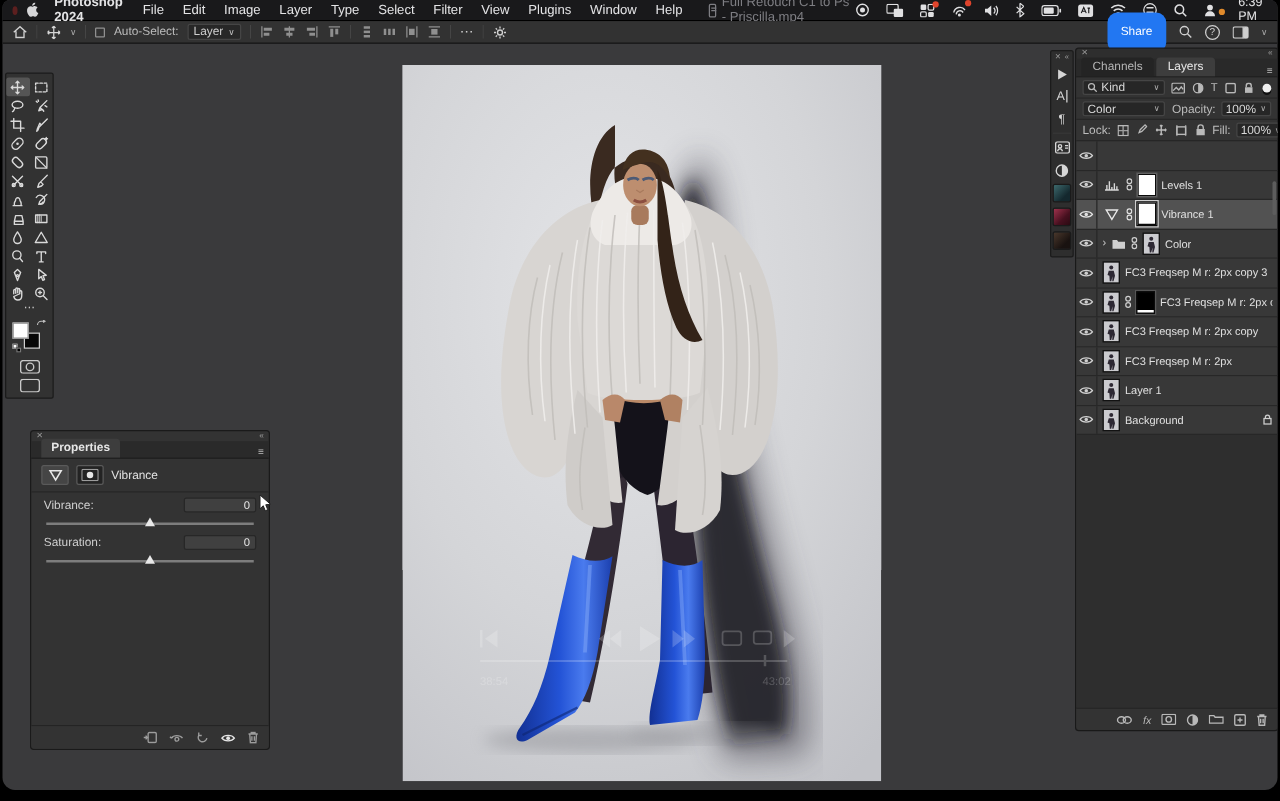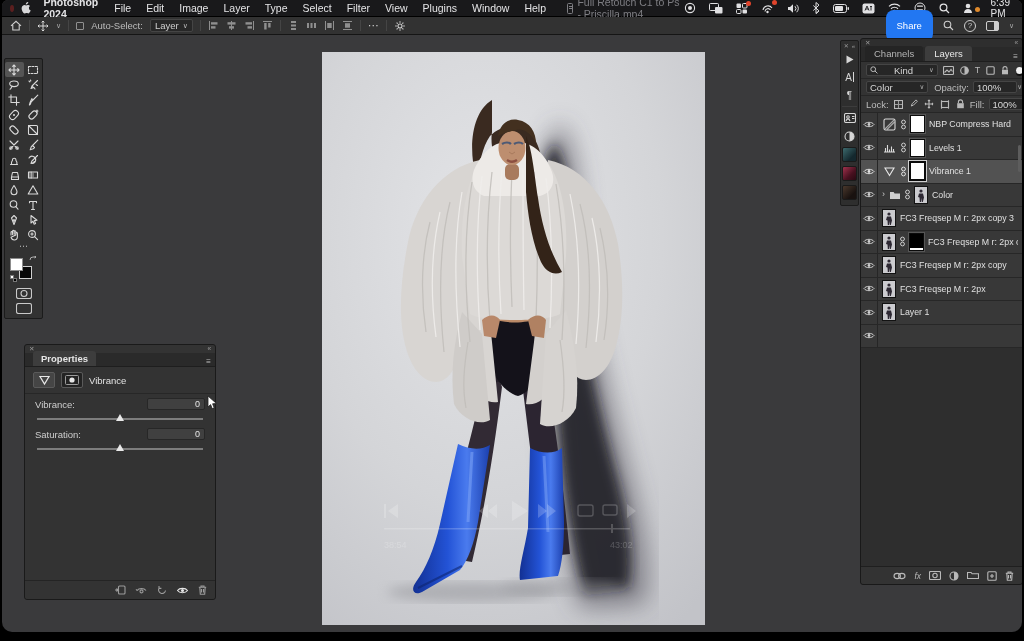--- a/index.html
+++ b/index.html
@@ -71,21 +71,21 @@
 
   
   .layers-panel{position:absolute;left:858px;top:38px;width:163px;height:547px;background:#2e2e2e;
     border:1px solid #191919;border-radius:3px;display:flex;flex-direction:column;color:#d4d4d4;font-size:9.5px}
   .lp-strip{height:8px;display:flex;justify-content:space-between;align-items:center;padding:0 4px;color:#9a9a9a;font-size:6.5px;line-height:6px}
   .lp-tabs{height:15px;display:flex;align-items:flex-end;padding:0 0 0 4px;background:#292929;border-bottom:1px solid #1e1e1e}
   .lp-tab{padding:2px 9px 2px;font-size:9.5px;color:#b5b5b5;background:#242424;border-radius:3px 3px 0 0;margin-right:2px}
   .lp-tab.active{background:#3d3d3d;color:#e8e8e8}
   .lp-menu{margin-left:auto;margin-right:4px;color:#bdbdbd;font-size:8px}
   .lp-row{height:17px;display:flex;align-items:center;gap:4px;padding:0 5px;background:#333;border-bottom:1px solid #262626}
-  .well{display:flex;align-items:center;gap:16px;background:#262626;border:1px solid #454545;border-radius:2px;height:12px;padding:0 3px;color:#d8d8d8}
+  .well{display:flex;align-items:center;gap:3px;background:#262626;border:1px solid #454545;border-radius:2px;height:12px;padding:0 3px;color:#d8d8d8}
   .well .cv{font-size:6.5px;color:#b0b0b0;margin-left:auto}
   .ficon{display:inline-flex;margin:0 1px}
   .ficon svg{stroke:#b9b9b9;fill:none;stroke-width:1.1}
   .lbl{color:#bcbcbc}
   .lp-list{flex:1;position:relative;background:#2e2e2e;overflow:hidden}
   .layer-row{height:23.5px;display:flex;align-items:stretch;border-bottom:1px solid #272727;background:#383838}
   .layer-row.sel{background:#525252}
   .eye-cell{width:17px;display:flex;align-items:center;justify-content:center;border-right:1px solid #262626}
   .row-body{flex:1;display:flex;align-items:center;gap:4px;padding:0 4px;min-width:0}
   .layer-name{font-size:8.8px;color:#e0e0e0;white-space:nowrap;overflow:hidden}
@@ -754,36 +754,20 @@
 
     <div class="lp-list">
 
       <div class="layer-row">
         <span class="eye-cell">
             <svg width="12" height="9" viewBox="0 0 12 9">
               <path d="M1 4.5C3 1.6 9 1.6 11 4.5 9 7.4 3 7.4 1 4.5Z" fill="none" stroke="#cfcfcf"></path>
               <circle cx="6" cy="4.5" r="1.4" fill="#cfcfcf"></circle>
             </svg>
           </span>
-        <span class="row-body">
-          <span class="adj-th">
-              <svg width="13" height="13" viewBox="0 0 13 13">
-                <rect x="1" y="1" width="11" height="11" rx="1.5"></rect>
-                <path d="M2 11 11 2M4 11.5 11.5 4" opacity="0.7"></path>
-              </svg>
-            </span>
-          <span class="ic">
-              <svg width="5" height="11" viewBox="0 0 5 11">
-                <circle cx="2.5" cy="3" r="1.9" fill="none" stroke="#cfcfcf"></circle>
-                <circle cx="2.5" cy="8" r="1.9" fill="none" stroke="#cfcfcf"></circle>
-              </svg>
-            </span>
-          <span class="mask"></span>
-          <span class="layer-name">NBP Compress Hard</span>
-        </span>
       </div>
 
       <div class="layer-row">
         <span class="eye-cell">
             <svg width="12" height="9" viewBox="0 0 12 9">
               <path d="M1 4.5C3 1.6 9 1.6 11 4.5 9 7.4 3 7.4 1 4.5Z" fill="none" stroke="#cfcfcf"></path>
               <circle cx="6" cy="4.5" r="1.4" fill="#cfcfcf"></circle>
             </svg>
           </span>
         <span class="row-body">
@@ -961,20 +945,36 @@
         </span>
       </div>
 
       <div class="layer-row">
         <span class="eye-cell">
             <svg width="12" height="9" viewBox="0 0 12 9">
               <path d="M1 4.5C3 1.6 9 1.6 11 4.5 9 7.4 3 7.4 1 4.5Z" fill="none" stroke="#cfcfcf"></path>
               <circle cx="6" cy="4.5" r="1.4" fill="#cfcfcf"></circle>
             </svg>
           </span>
+        <span class="row-body">
+          <span class="pthumb">
+              <svg width="12" height="16" viewBox="0 0 12 16">
+                <rect width="12" height="16" fill="#cbcbcf"></rect>
+                <circle cx="6" cy="4" r="1.6" fill="#2d2833"></circle>
+                <path d="M4 6.5h4l1 4-1.2 4.5h-1L7 11l-1 4h-1.2L4.5 10.5 3 10z" fill="#2d2833"></path>
+              </svg>
+            </span>
+          <span class="layer-name">Background</span>
+          <span class="ic row-lock">
+              <svg width="8" height="9" viewBox="0 0 8 9">
+                <rect x="1.2" y="3.8" width="5.6" height="4.4" fill="none" stroke="#cfcfcf"></rect>
+                <path d="M2.3 3.8V2.8a1.7 1.7 0 013.4 0v1" fill="none" stroke="#cfcfcf"></path>
+              </svg>
+            </span>
+        </span>
       </div>
       <span class="lp-scroll"></span>
     </div>
 
     <div class="lp-bottom">
       <span class="ic">
           <svg width="13" height="8" viewBox="0 0 13 8">
             <ellipse cx="4.2" cy="4" rx="3.2" ry="2.6" fill="none"></ellipse>
             <ellipse cx="8.8" cy="4" rx="3.2" ry="2.6" fill="none"></ellipse>
           </svg>

